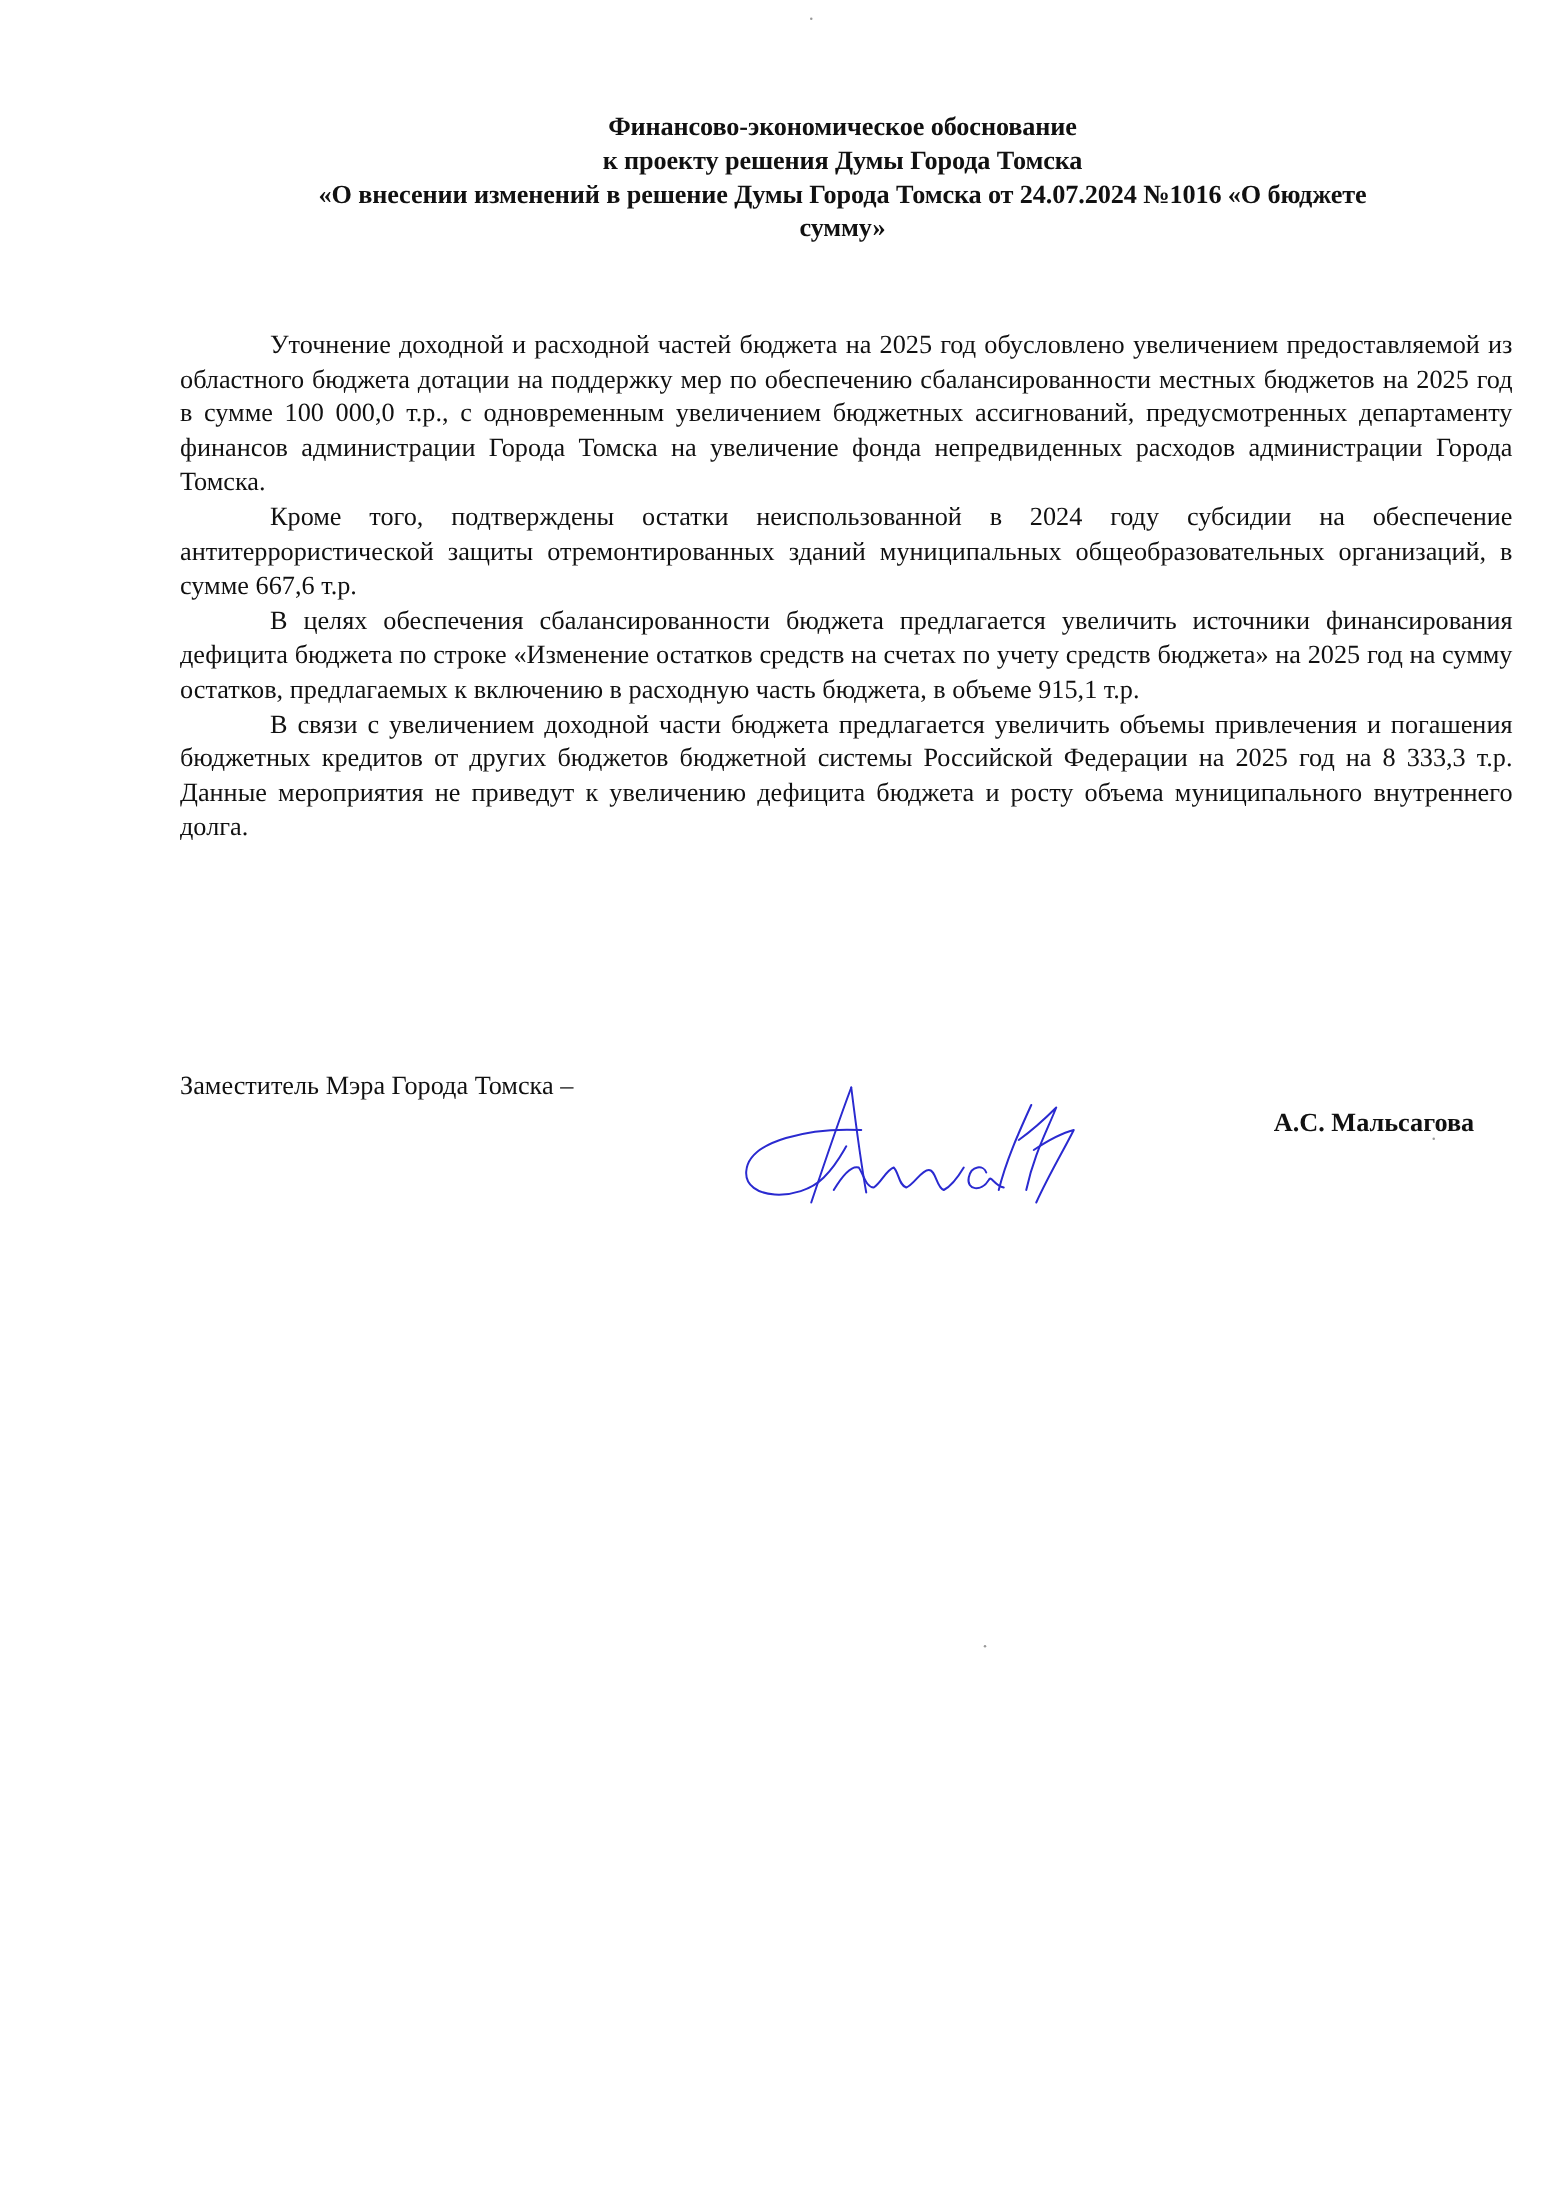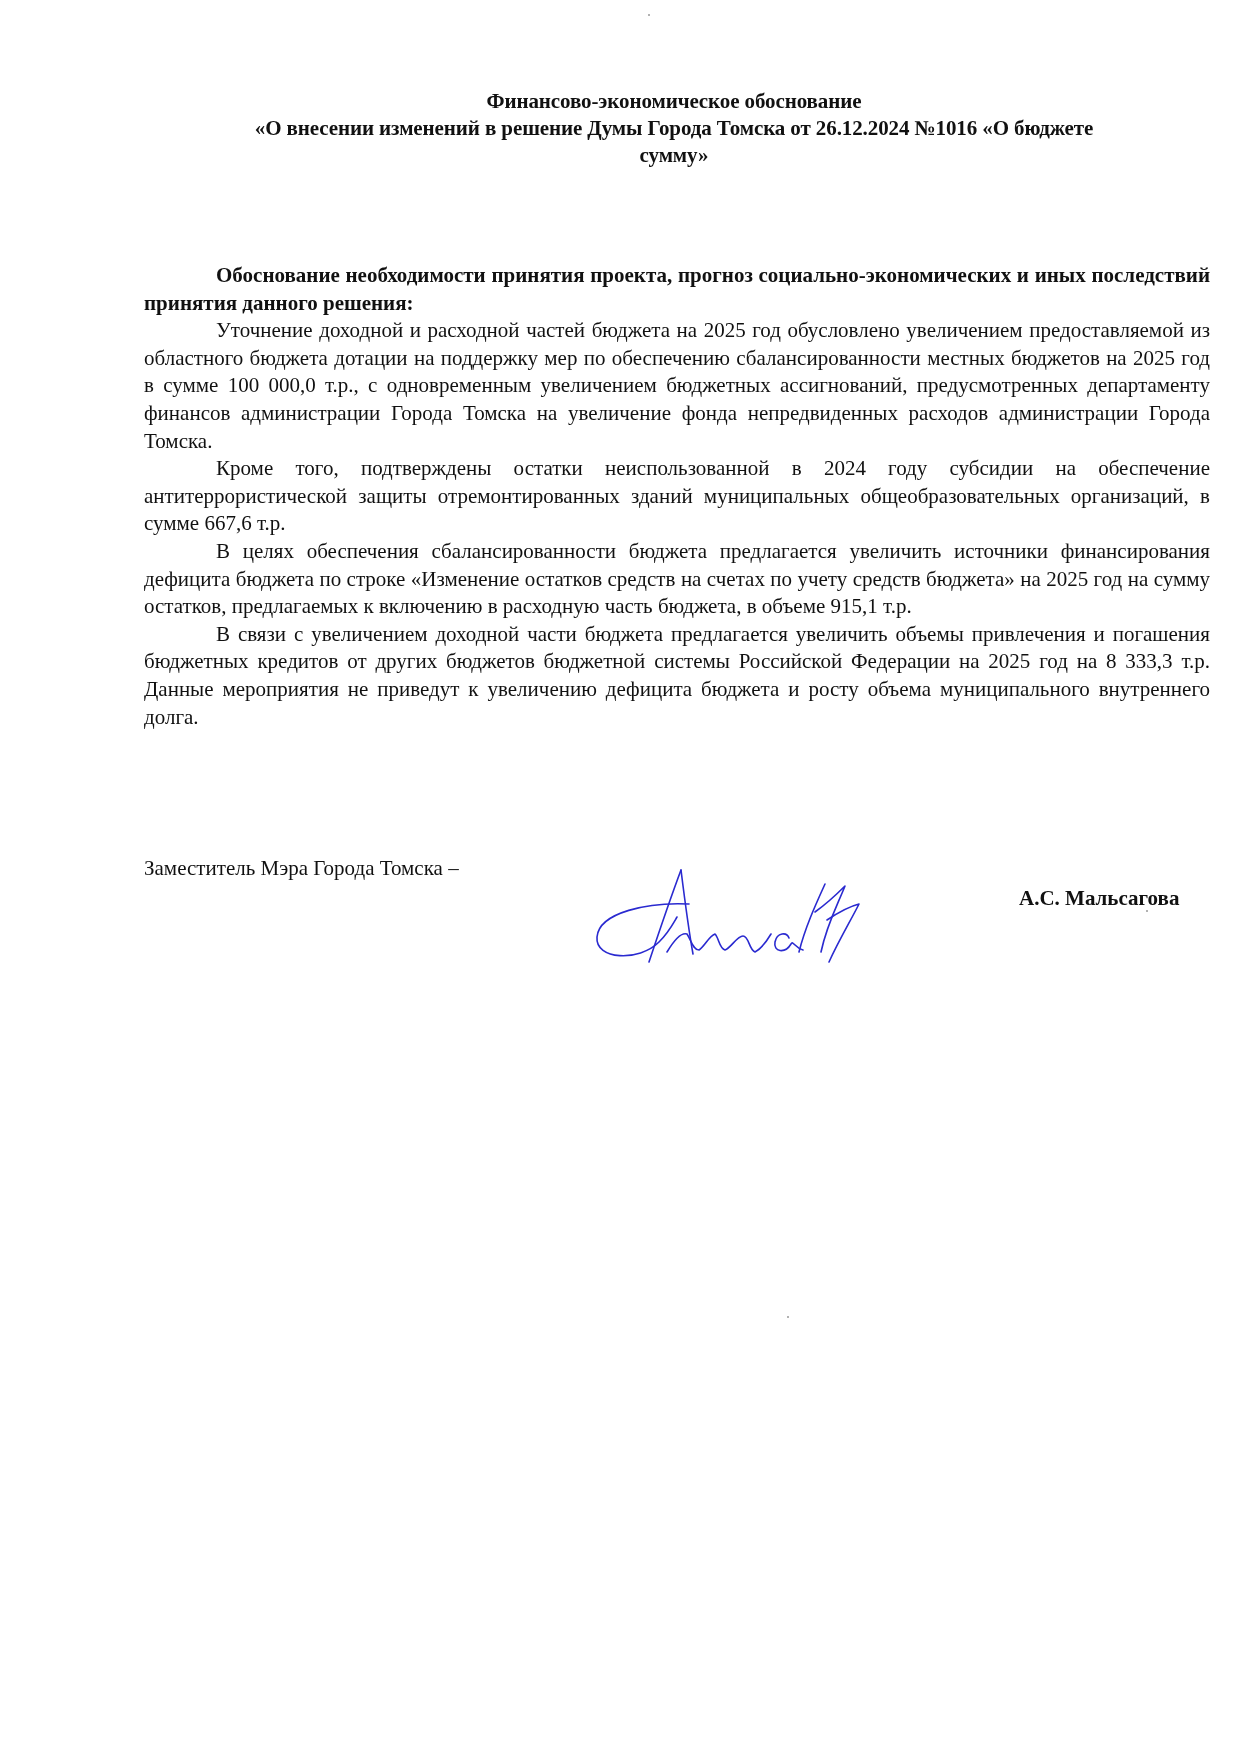--- a/index.html
+++ b/index.html
@@ -18,26 +18,26 @@
   .signature { position: absolute; left: 545px; top: 862px; width: 300px; height: 110px; }
   .speck { position: absolute; width: 2px; height: 2px; background: #999; border-radius: 1px; }
 </style>
 </head>
 <body>
 
 <div class="page">
 
   <div class="header">
     <div>Финансово-экономическое обоснование</div>
-    <div>«О внесении изменений в решение Думы Города Томска от 26.12.2024 №1016 «О бюджете</div>
+    <div>к проекту решения Думы Города Томска</div>
+    <div>«О внесении изменений в решение Думы Города Томска от 24.07.2024 №1016 «О бюджете</div>
     <div>сумму»</div>
   </div>
 
   <div class="body">
-    <p class="lead">Обоснование необходимости принятия проекта, прогноз социально-экономических и иных последствий принятия данного решения:</p>
     <p class="para">Уточнение доходной и расходной частей бюджета на 2025 год обусловлено увеличением предоставляемой из областного бюджета дотации на поддержку мер по обеспечению сбалансированности местных бюджетов на 2025 год в сумме 100 000,0 т.р., с одновременным увеличением бюджетных ассигнований, предусмотренных департаменту финансов администрации Города Томска на увеличение фонда непредвиденных расходов администрации Города Томска.</p>
     <p class="para">Кроме того, подтверждены остатки неиспользованной в 2024 году субсидии на обеспечение антитеррористической защиты отремонтированных зданий муниципальных общеобразовательных организаций, в сумме 667,6 т.р.</p>
     <p class="para">В целях обеспечения сбалансированности бюджета предлагается увеличить источники финансирования дефицита бюджета по строке «Изменение остатков средств на счетах по учету средств бюджета» на 2025 год на сумму остатков, предлагаемых к включению в расходную часть бюджета, в объеме 915,1 т.р.</p>
     <p class="para">В связи с увеличением доходной части бюджета предлагается увеличить объемы привлечения и погашения бюджетных кредитов от других бюджетов бюджетной системы Российской Федерации на 2025 год на 8 333,3 т.р. Данные мероприятия не приведут к увеличению дефицита бюджета и росту объема муниципального внутреннего долга.</p>
   </div>
 
   <div class="sig sig-left">
     <div>Заместитель Мэра Города Томска –</div>
   </div>
 

